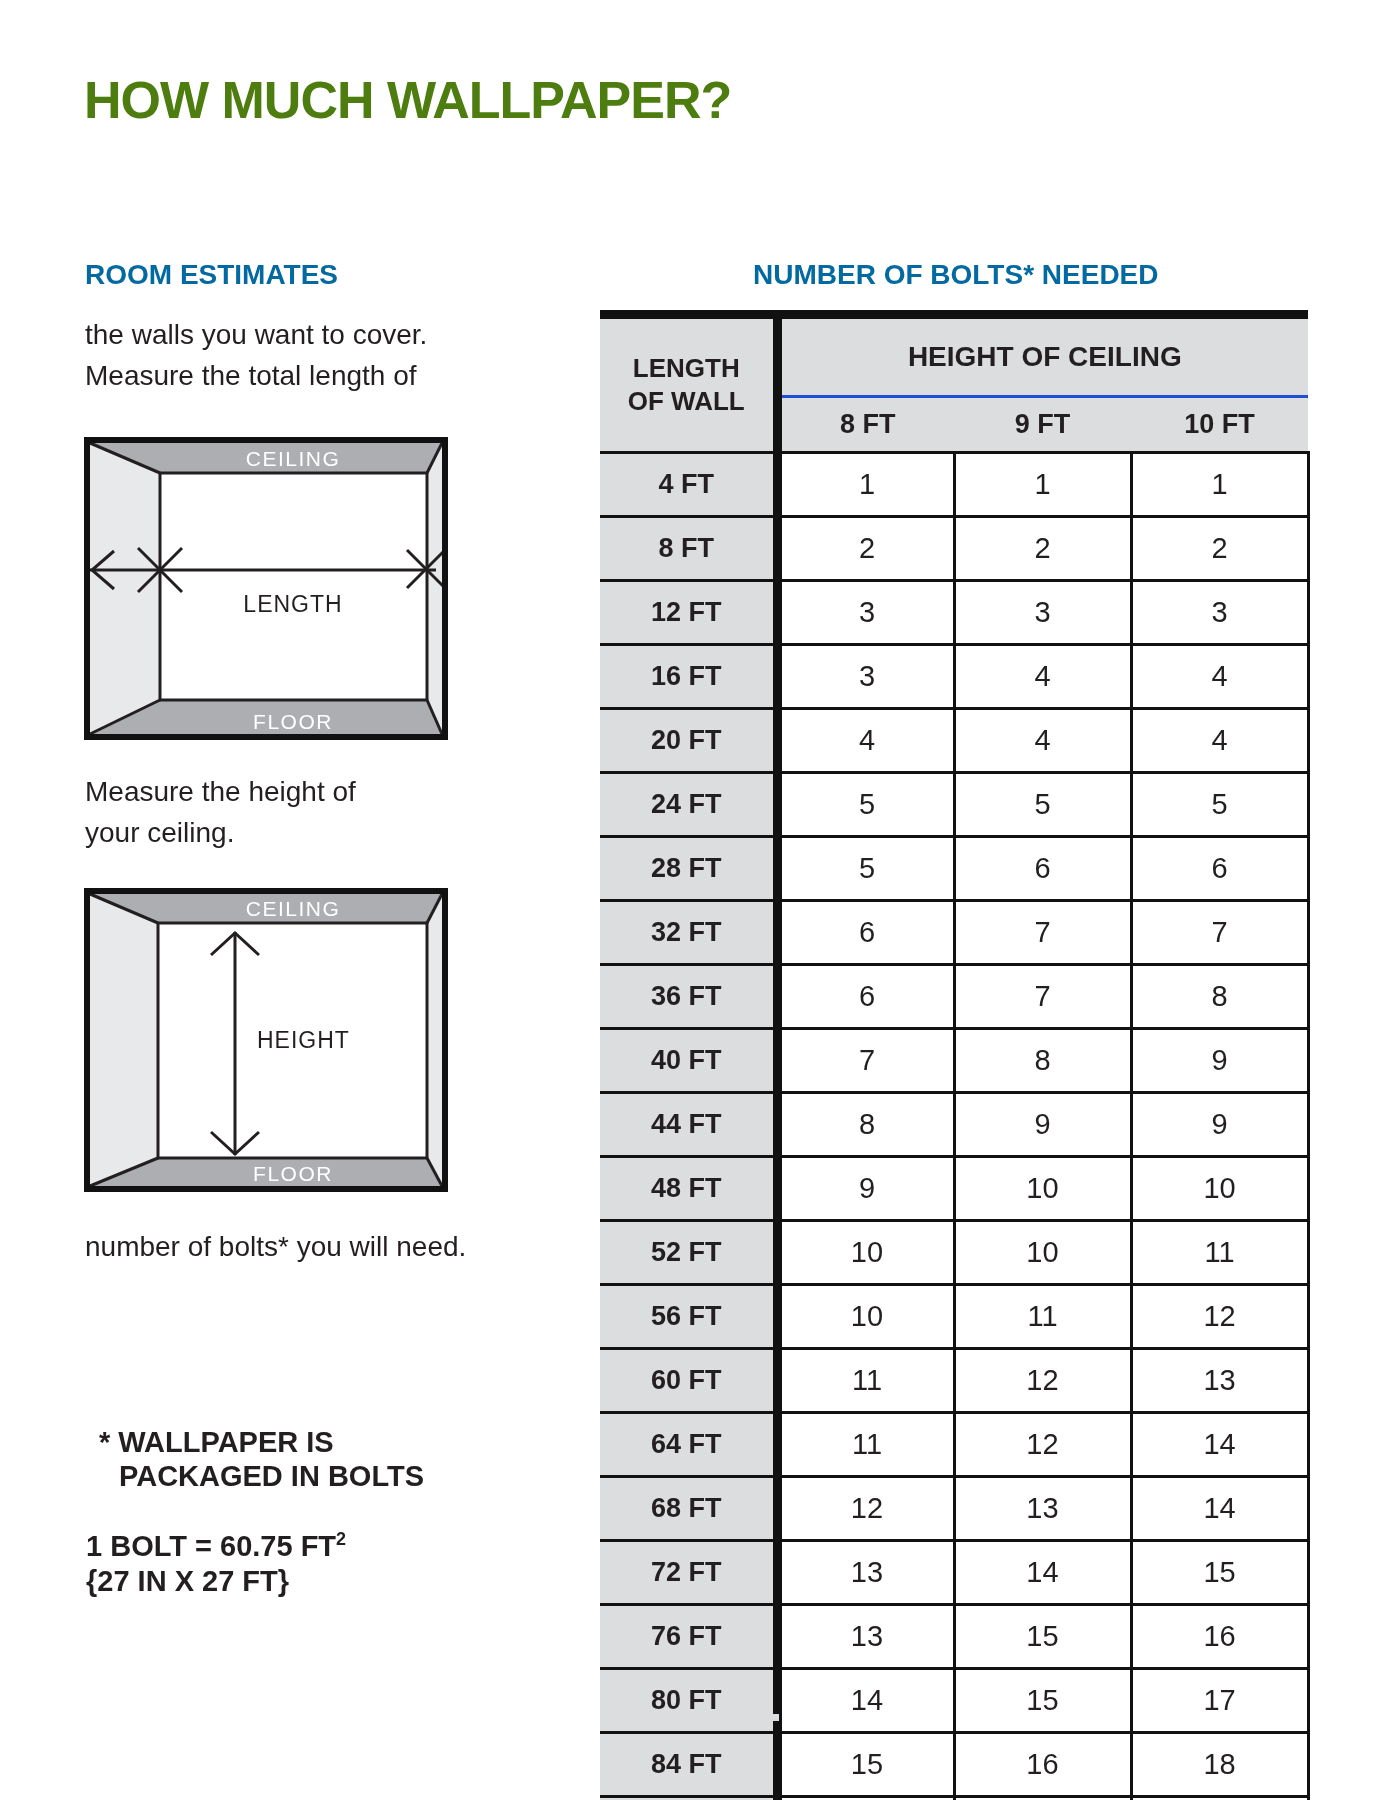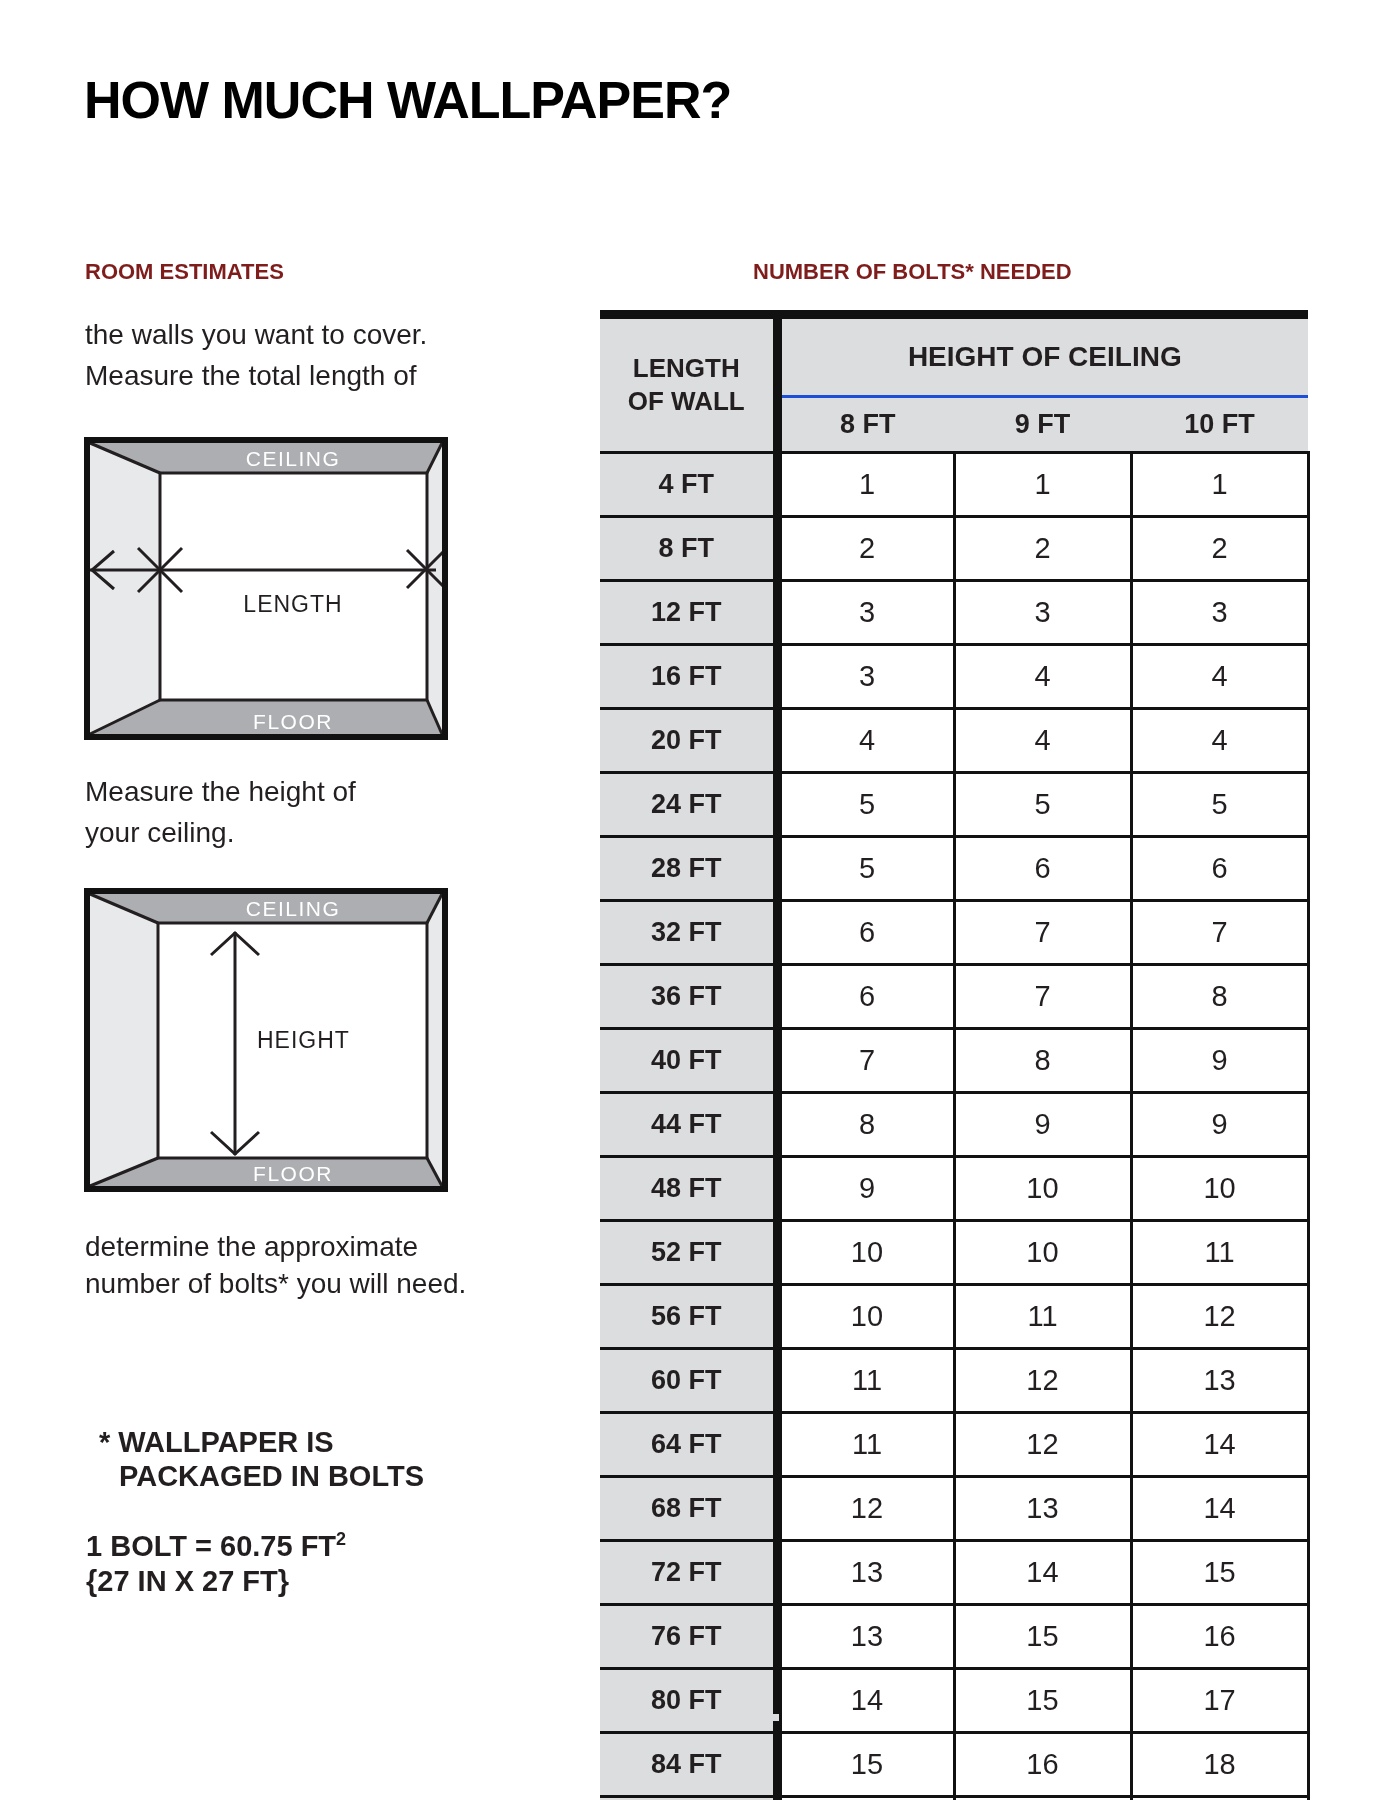--- a/index.html
+++ b/index.html
@@ -1,20 +1,20 @@
 <!DOCTYPE html>
 <html><head>
 <meta charset="utf-8">
 <style>
   html,body{margin:0;padding:0;background:#ffffff;}
   #page{position:relative;width:1391px;height:1800px;background:#ffffff;overflow:hidden;
         font-family:"Liberation Sans", sans-serif;color:#231F20;}
   .abs{position:absolute;}
-  .title{font-size:52px;font-weight:bold;color:#000000;letter-spacing:-1px;line-height:1;}
-  .bluehead{font-size:22px;font-weight:bold;color:#7f1d1d;line-height:1;}
+  .title{font-size:52px;font-weight:bold;color:#4d7c0f;letter-spacing:-1px;line-height:1;}
+  .bluehead{font-size:28px;font-weight:bold;color:#0369a1;line-height:1;}
   .para{font-size:28px;line-height:41px;}
   .para3{font-size:28px;line-height:37px;}
   .boldnote{font-size:29px;font-weight:bold;line-height:34px;}
   .boldnote .indent{padding-left:20px;}
   .boltinfo{font-size:29px;font-weight:bold;line-height:35px;}
   sup{font-size:18px;}
 
   table.bolts{border-collapse:collapse;table-layout:fixed;width:708px;
               border-top:9px solid #111111;}
   table.bolts th, table.bolts td{padding:0;text-align:center;vertical-align:middle;color:#231F20;}
@@ -90,21 +90,20 @@
       <polyline points="127,67 151,45 175,67"></polyline>
       <polyline points="127,244 151,266 175,244"></polyline>
     </g>
     <rect x="3" y="3" width="358" height="298" fill="none" stroke="#111111" stroke-width="6"></rect>
     <text x="209" y="28" text-anchor="middle" font-size="21" fill="#ffffff" letter-spacing="1.5">CEILING</text>
     <text x="209" y="293" text-anchor="middle" font-size="21" fill="#ffffff" letter-spacing="1.5">FLOOR</text>
     <text x="173" y="160" text-anchor="start" font-size="23" fill="#231F20" letter-spacing="1">HEIGHT</text>
   </svg>
 
   <div class="abs para3" style="left:85px;top:1228px;">
-    <div>determine the approximate</div>
     <div>number of bolts* you will need.</div>
   </div>
 
   <div class="abs boldnote" style="left:83px;top:1425px;margin-left:16px;">
     <div>* WALLPAPER IS</div>
     <div class="indent">PACKAGED IN BOLTS</div>
   </div>
 
   <div class="abs boltinfo" style="left:86px;top:1522px;">
     <div><span>1 BOLT = 60.75 FT</span><sup>2</sup></div>

